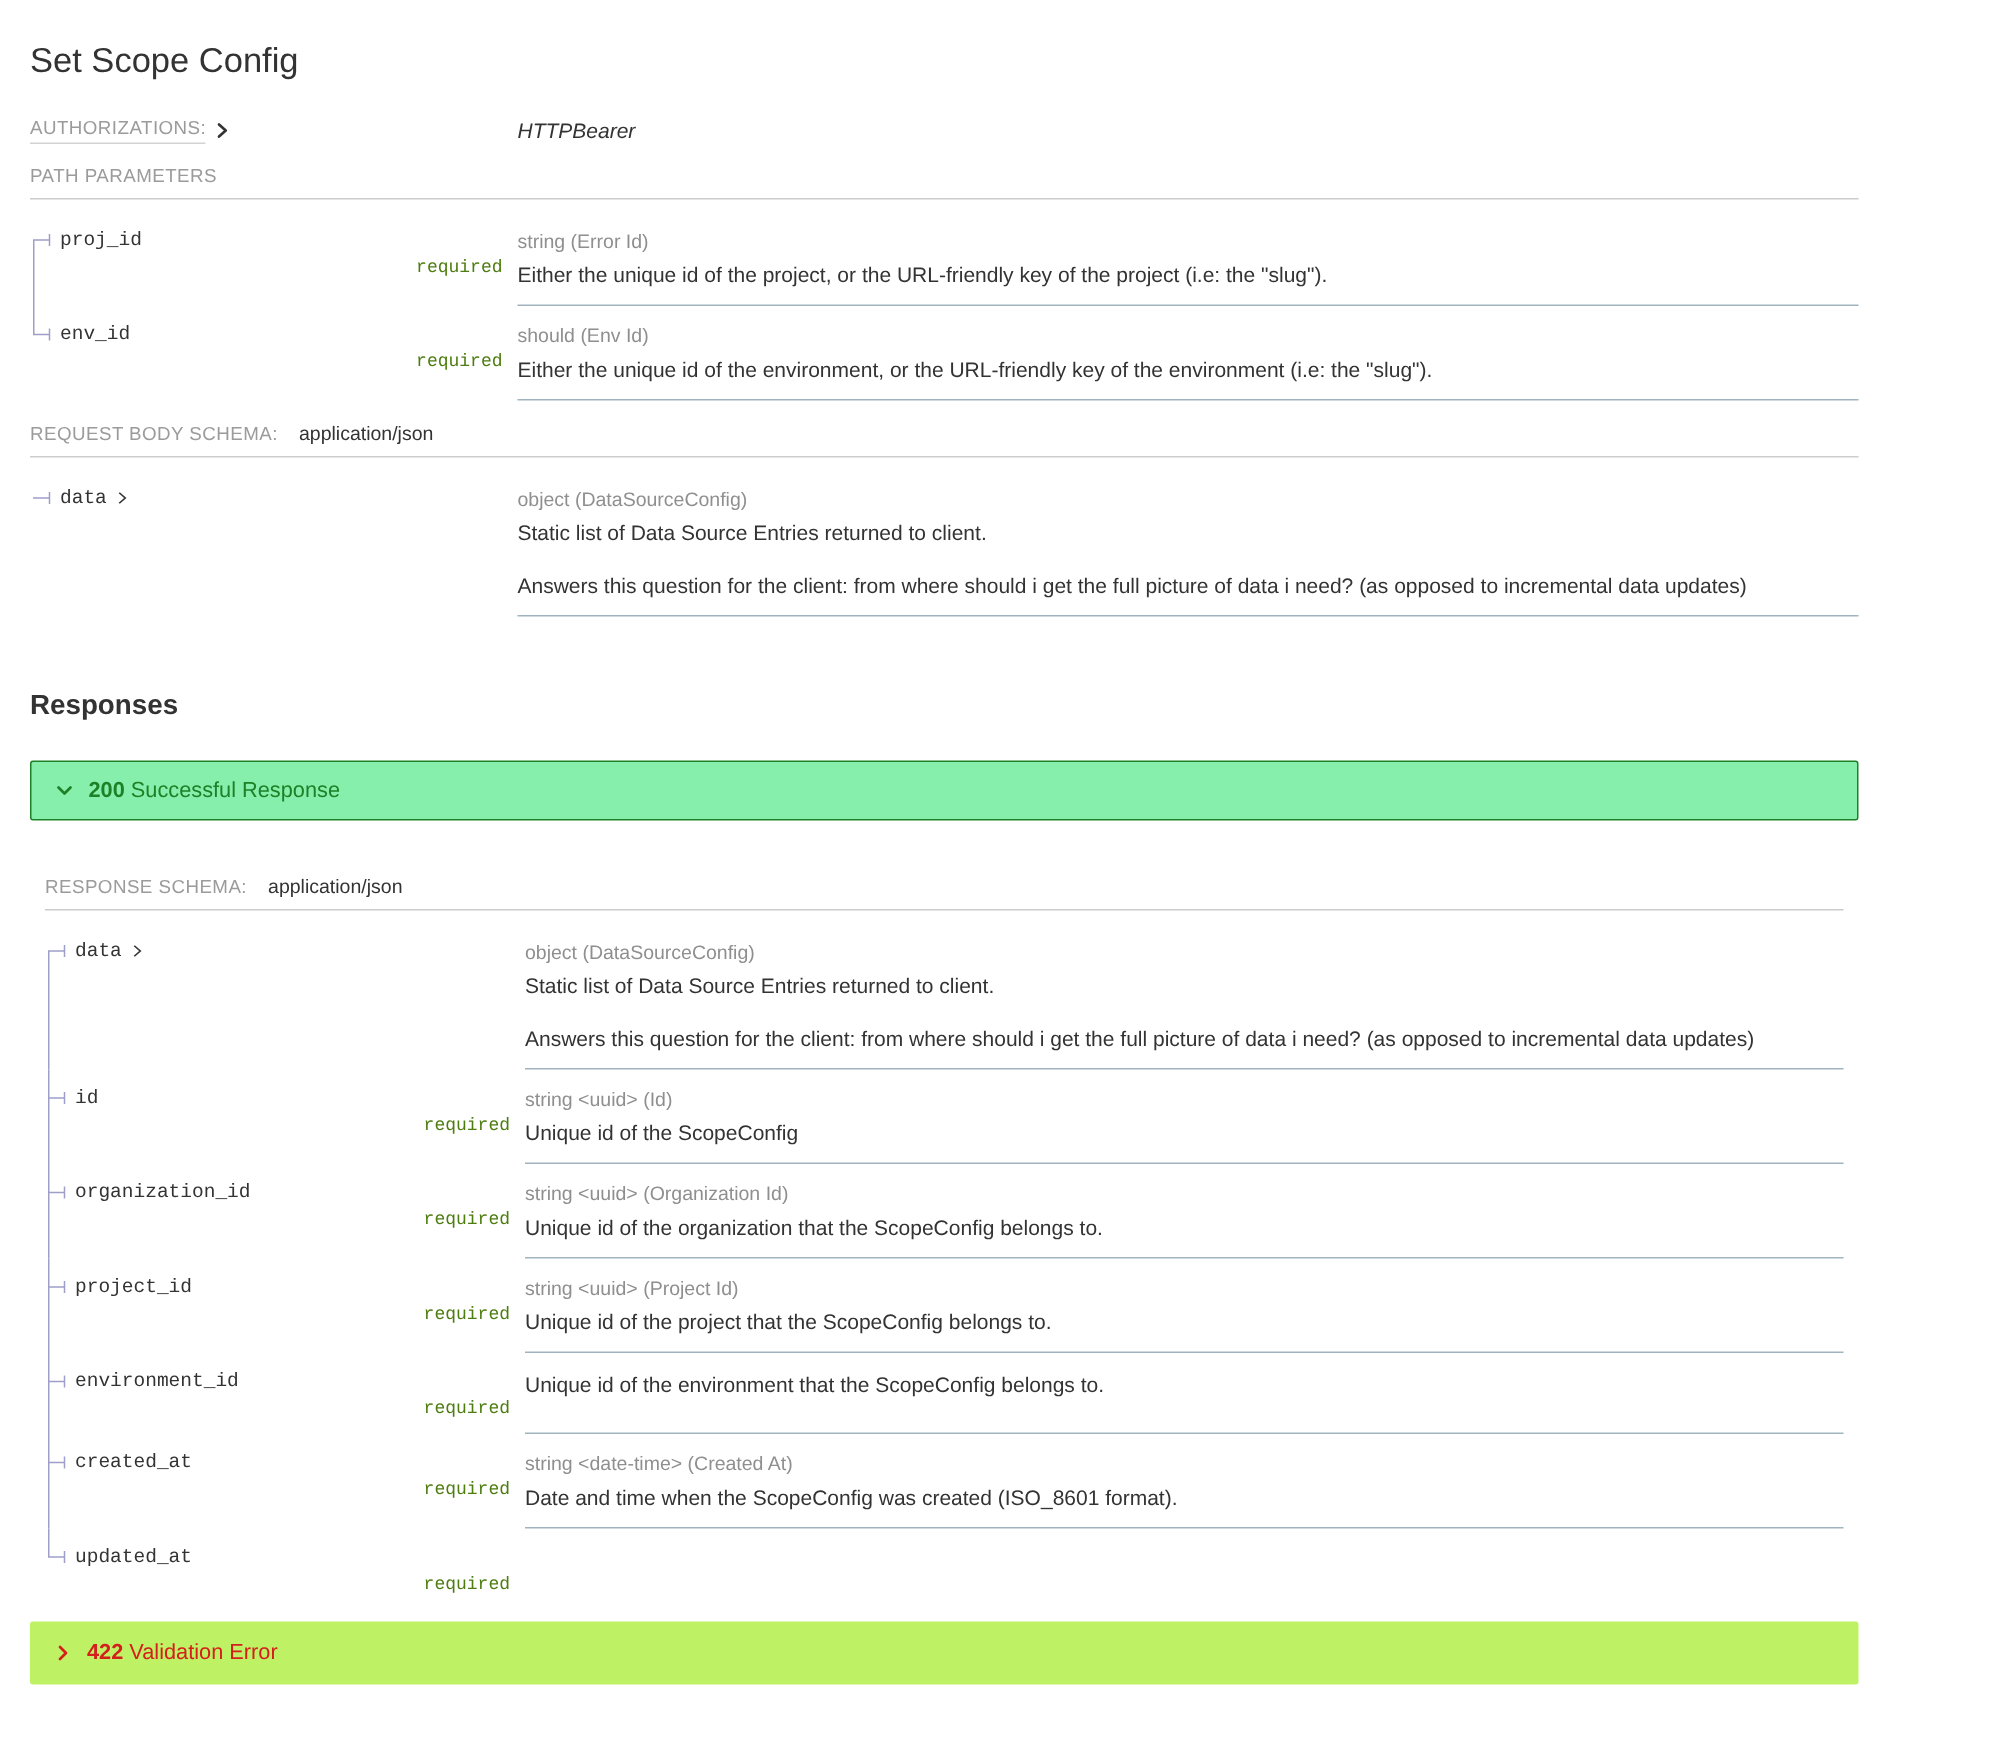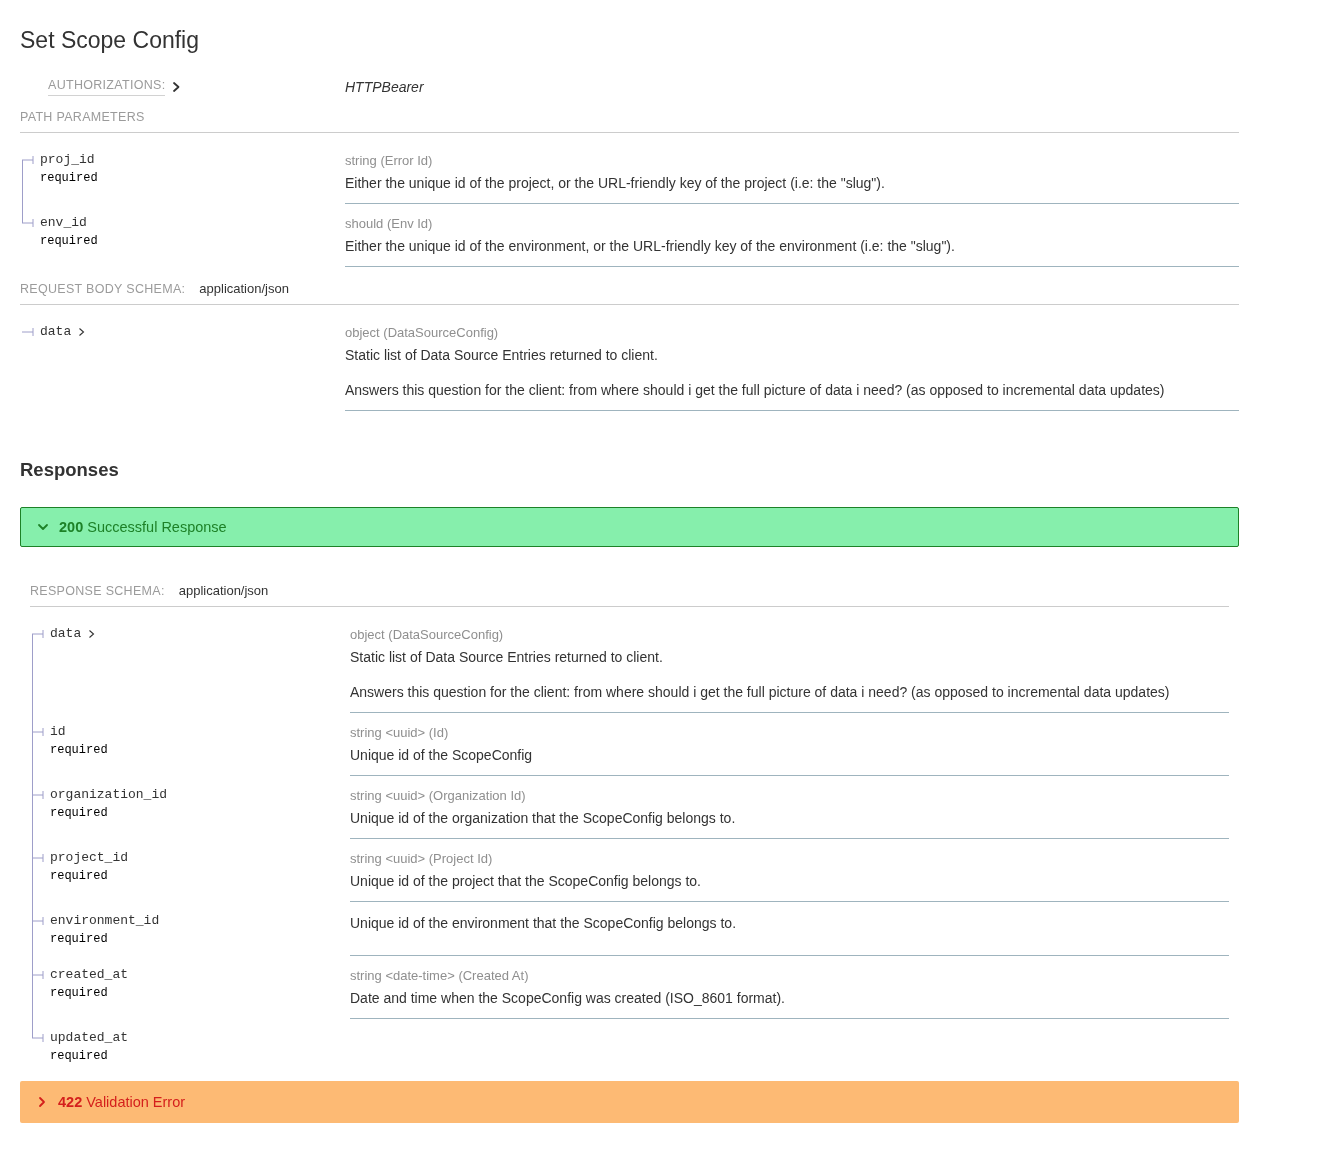--- a/index.html
+++ b/index.html
@@ -17,70 +17,70 @@
     padding:26px 0 0 20px;
     font-size:23px; line-height:28px; font-weight:400; color:#333;
   }
 
   
   .auth-row { display:flex; margin:24px 9px 0 20px; align-items:flex-start; }
   .auth-left { width:325px; display:flex; align-items:center; }
   .auth-toggle { display:inline-flex; align-items:center; gap:6px; cursor:pointer; }
   .auth-label {
     font-size:12.5px; letter-spacing:.3px; color:#9b9b9b;
-    border-bottom:1px solid #d2d2d2; padding-bottom:3px;margin-left:28px;
+    border-bottom:1px solid #d2d2d2; padding-bottom:3px;
   }
   .auth-value { font-size:14px; font-style:italic; color:#333; line-height:18px; }
 
   
   .section-header {
     margin:14px 9px 0 20px;
     font-size:12.5px; letter-spacing:.3px; color:#9b9b9b;
     padding-bottom:8px; border-bottom:1px solid #cccccc;
     display:flex; align-items:baseline;
   }
   .section-header .ct { margin-left:14px; color:#333; font-size:13px; letter-spacing:0; }
 
   
   .rows { margin-top:8px; }
   .row { display:flex; margin:0 9px 0 20px; }
   .resp-wrap .row { margin:0; }
-  .cell-left { width:325px; position:relative; padding:11px 10px 10px 20px; }
+  .cell-left { width:325px; position:relative; padding:11px 10px 10px 20px;text-align:right; }
   .resp-wrap .cell-left { width:320px; }
   .vline { position:absolute; left:2px; width:1px; background:#9e9ec9; }
   .first > .vline { top:19px; bottom:0; }
   .mid   > .vline { top:0; bottom:0; }
   .last  > .vline { top:0; height:19px; }
   .tick { position:absolute; left:2px; top:14px; }
   .fname-line { display:flex; align-items:center; gap:7px; line-height:16px; }
   .fname {
     font-family:"Liberation Mono", monospace;
     font-size:13px; color:#333;
   }
   .fname.clickable { cursor:pointer; }
   .freq {
     font-family:"Liberation Mono", monospace;
-    font-size:12px; color:#000000; margin-top:3px; line-height:14px;
+    font-size:12px; color:#4d7c0f; margin-top:3px; line-height:14px;
   }
   .cell-right { flex:1; padding:11px 0 10px 0; border-bottom:1px solid #9fb4be; }
   .ftype { font-size:13px; color:#8f8f8f; line-height:17px; margin-bottom:4px; }
   .fdesc { font-size:14px; color:#333; line-height:20px; }
   .fdesc.para2 { margin-top:15px; }
 
   
   .responses-title { margin:46px 20px 0; font-size:18.5px; font-weight:700; color:#333; line-height:26px; }
   .resp-box {
     margin:24px 9px 0 20px;
     display:flex; align-items:center; gap:9px;
     padding:10px 15px; font-size:14.5px; line-height:18px;
     border-radius:2px; cursor:pointer;
   }
   .resp-box .code { font-weight:bold; }
   .resp-box.success { border:1px solid #1d8127; background:#86efac; color:#1d8127; }
-  .resp-box.error { border:none; background:#fdba74; color:#d41f1c; padding:12px 15px; margin-top:8px; }
+  .resp-box.error { border:none; background:#bef264; color:#d41f1c; padding:12px 15px; margin-top:8px; }
 
   .resp-wrap { margin:0 19px 0 30px; }
   .resp-wrap .section-header { margin:36px 0 0 0; }
 
   .bottom-pad { height:12px; }
 </style>
 </head>
 <body>
 
 <div class="main">

